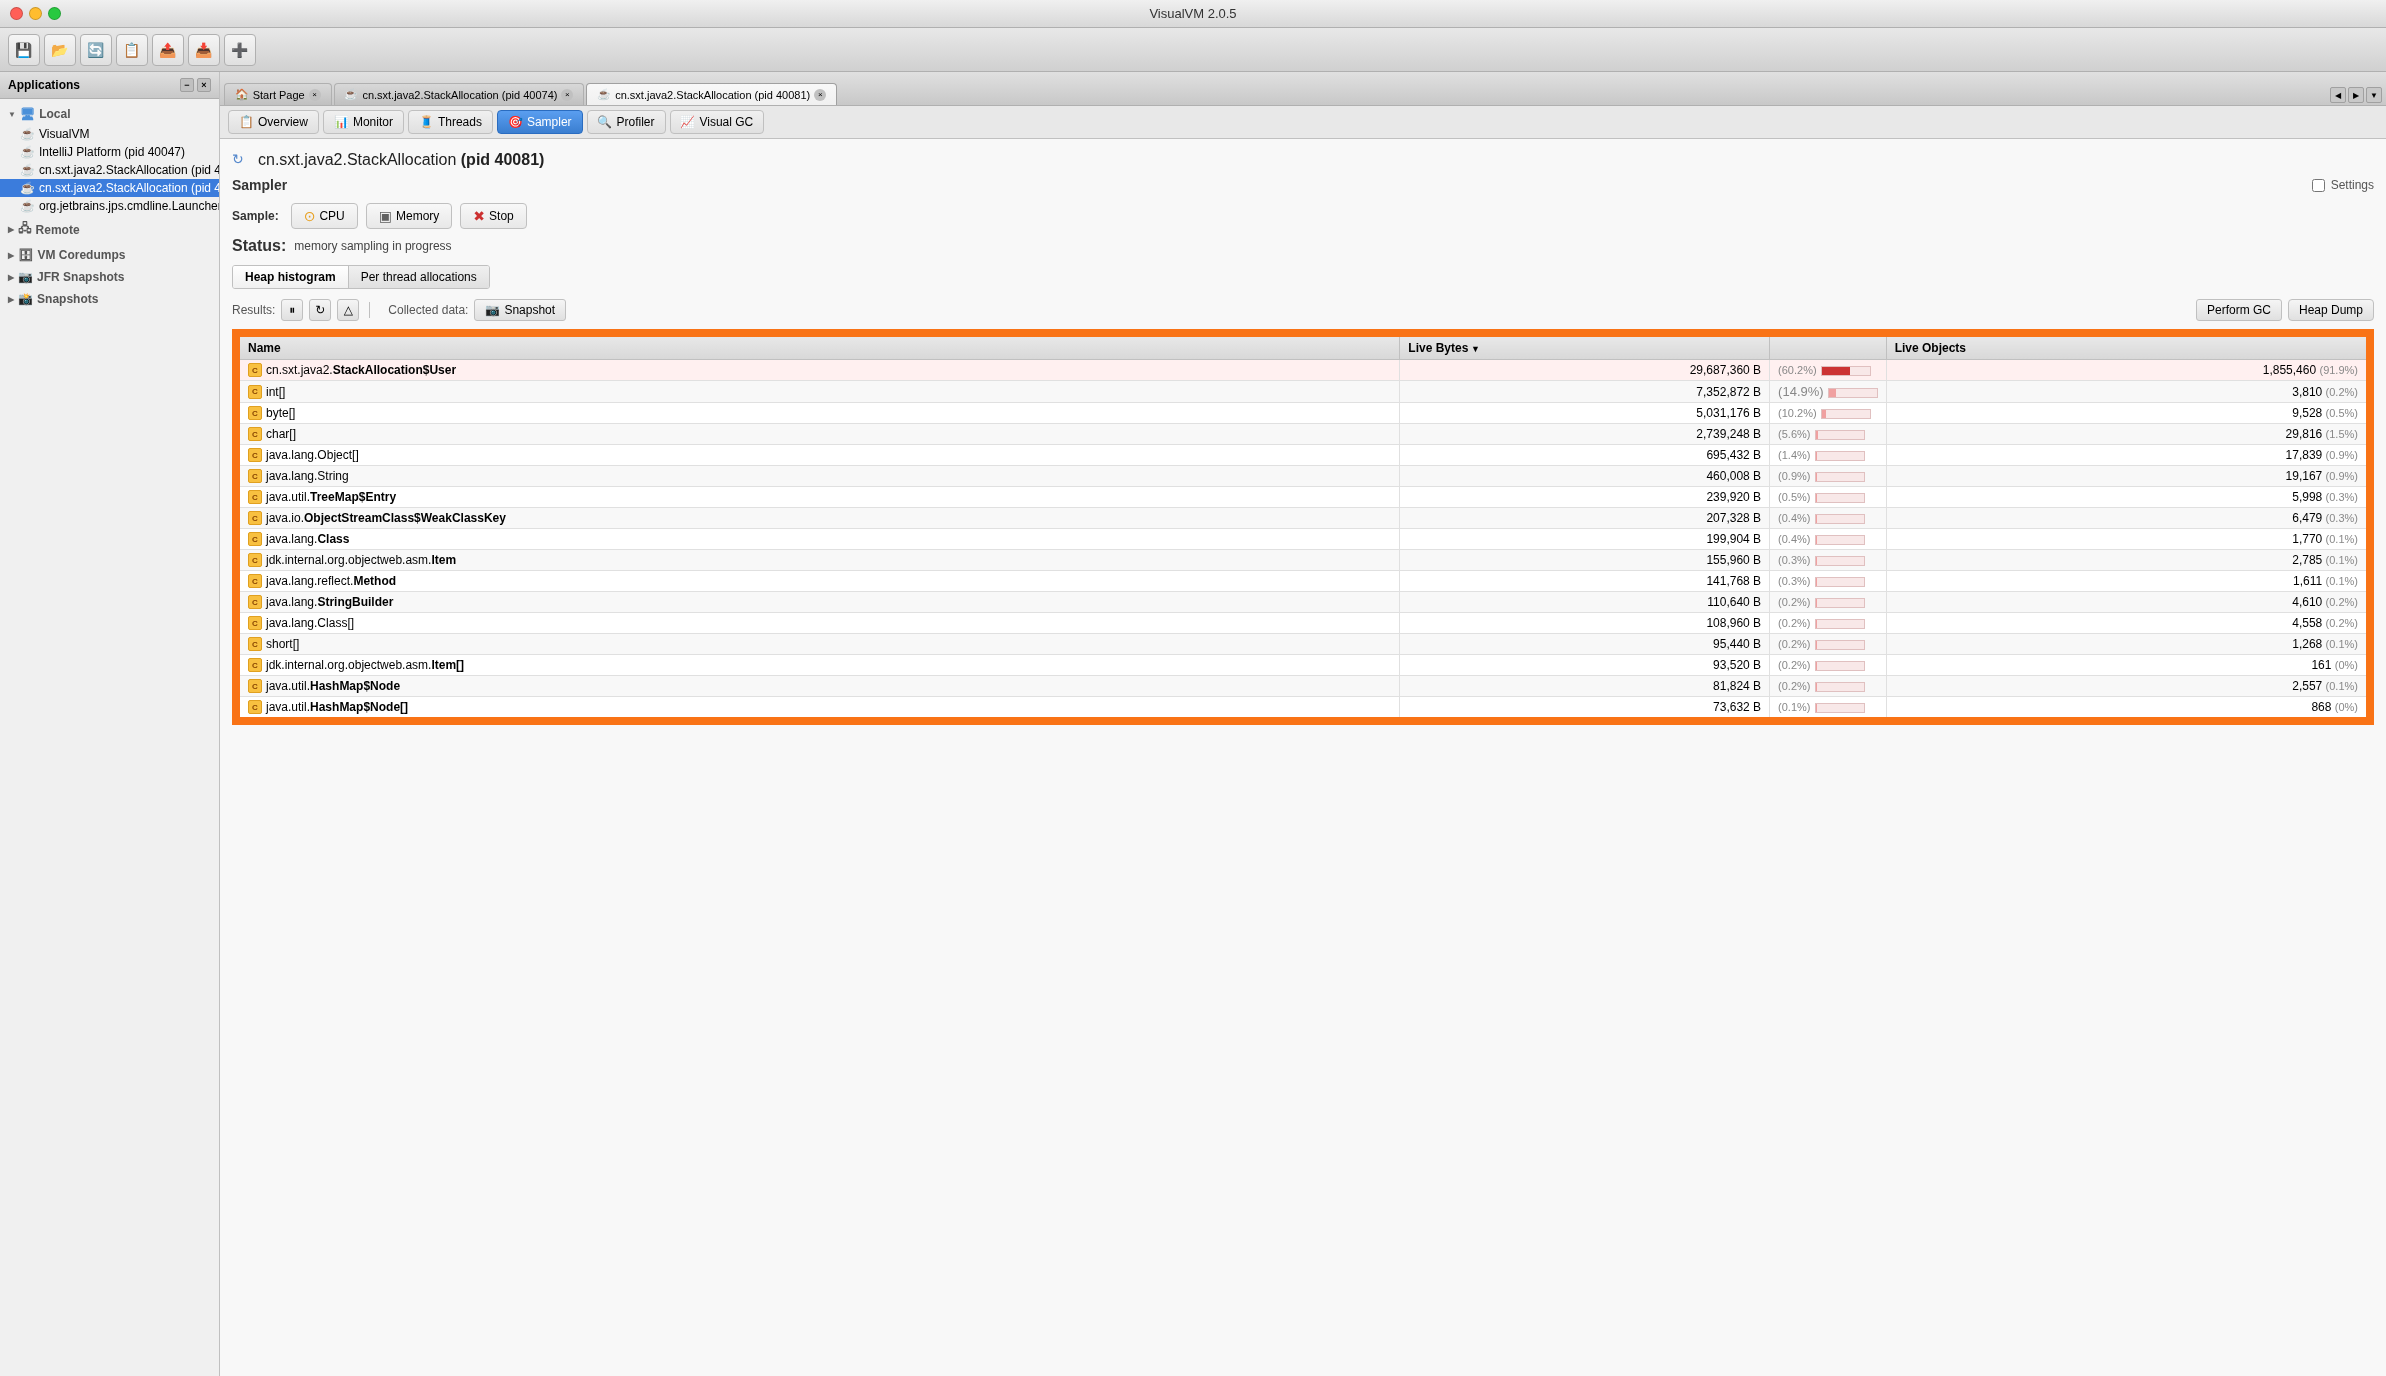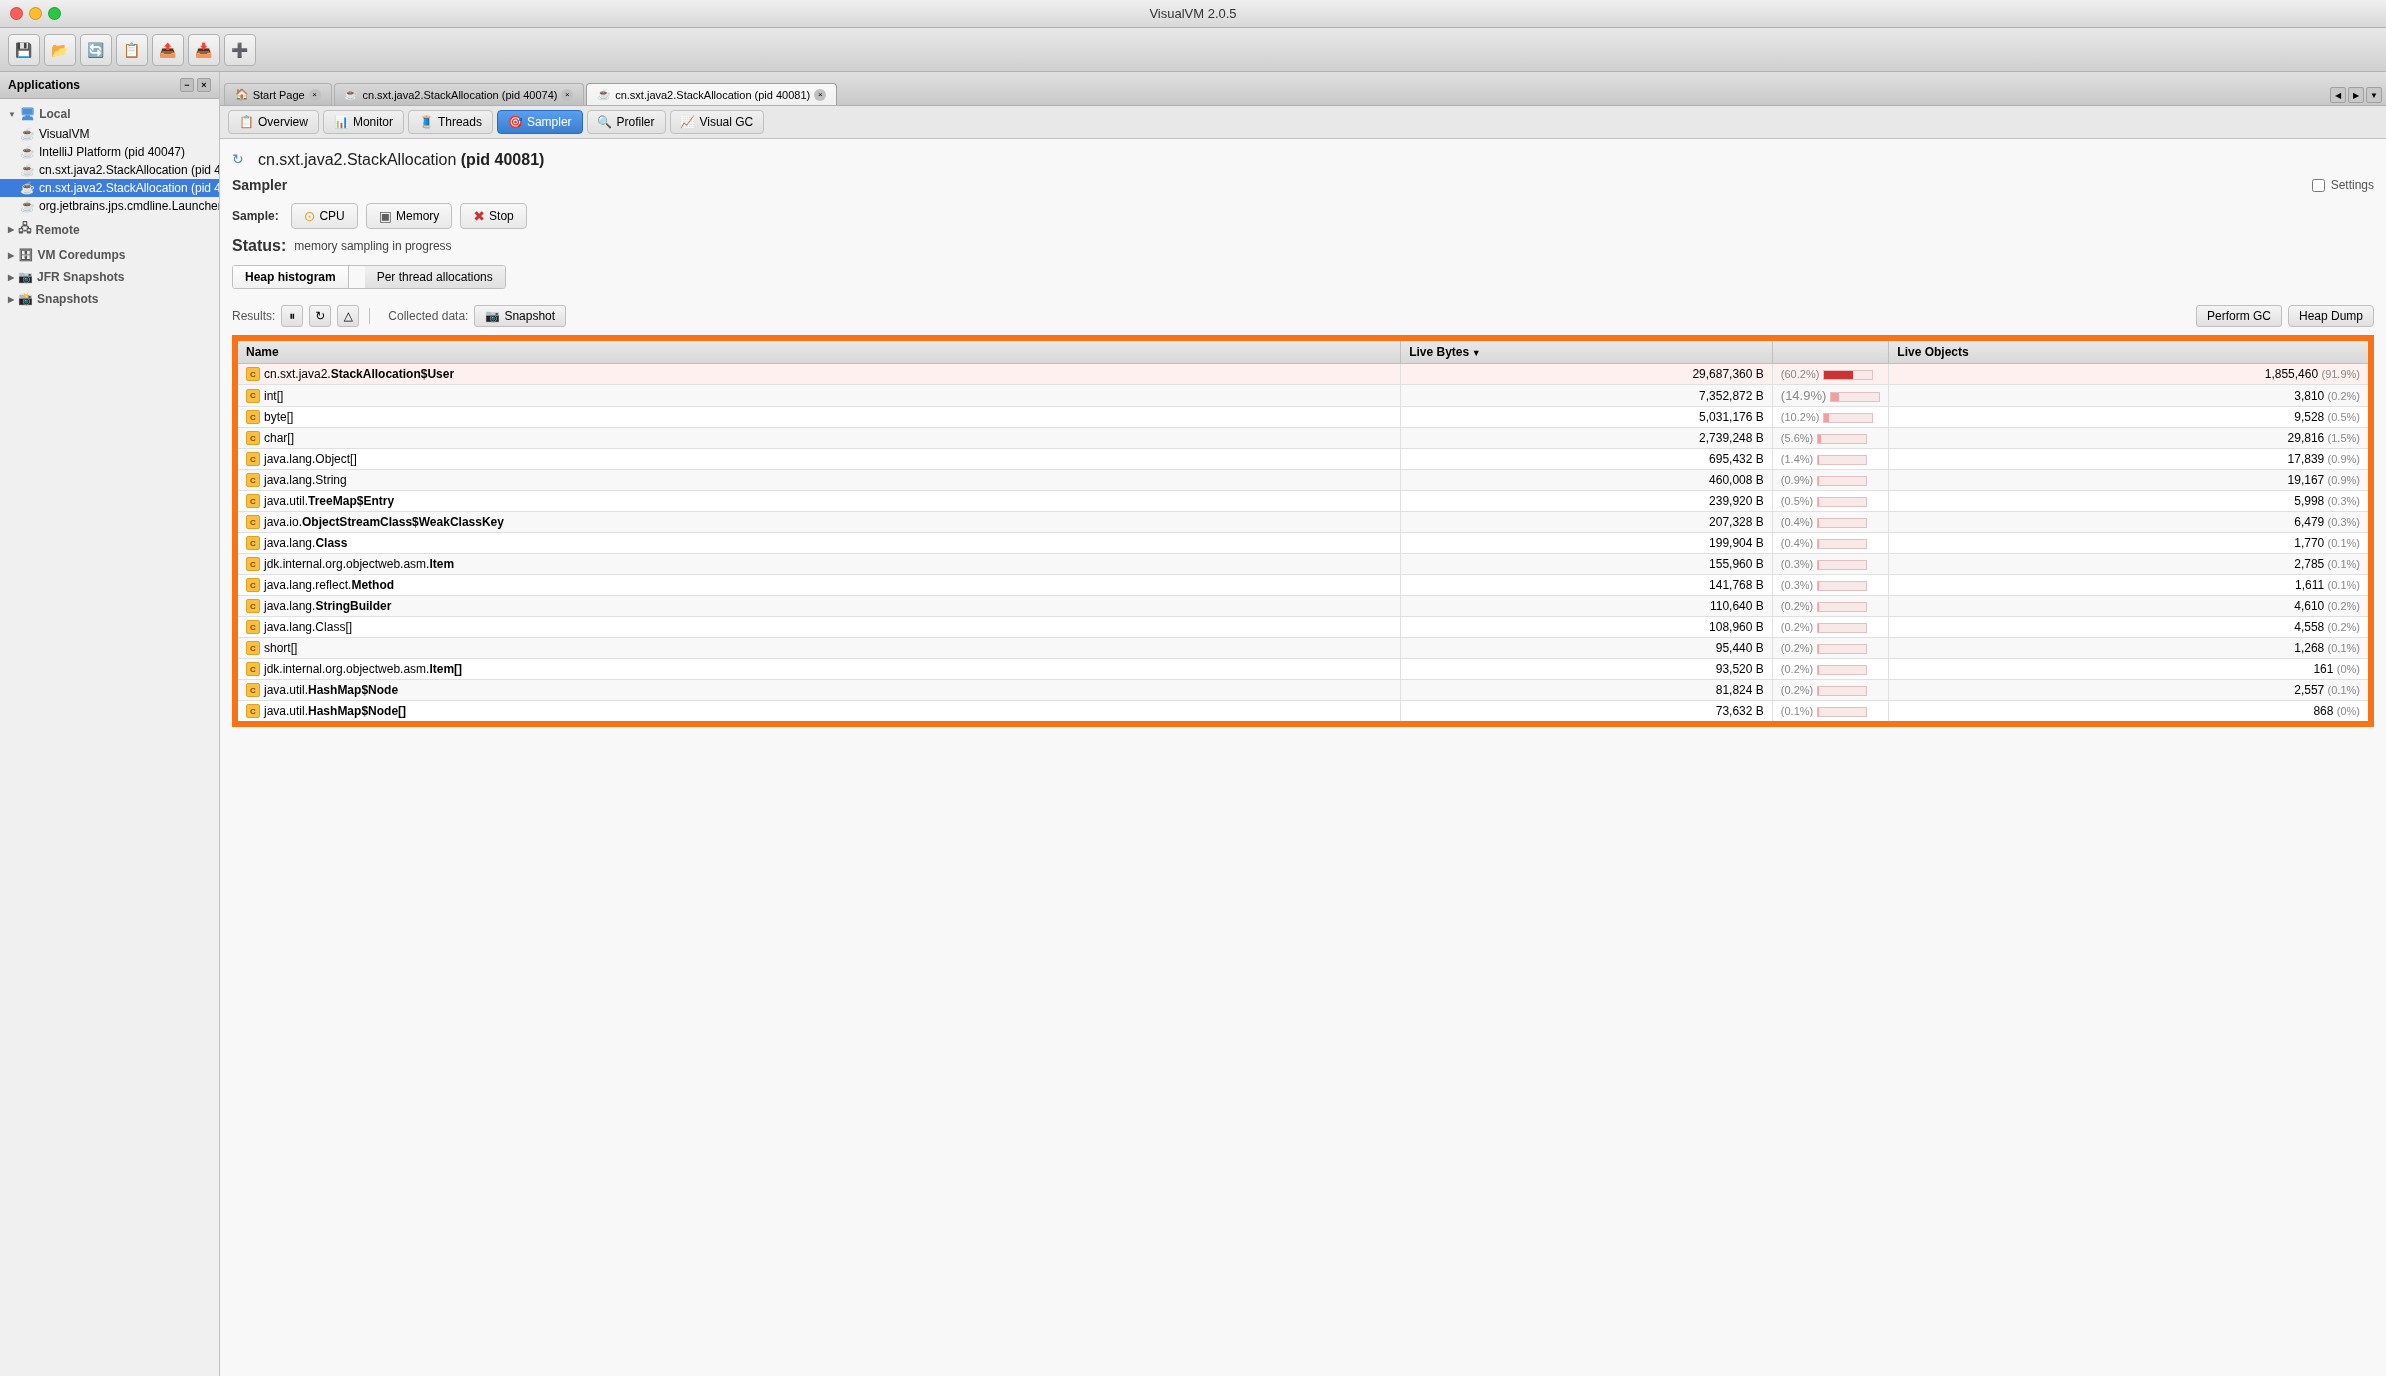--- a/index.html
+++ b/index.html
@@ -297,22 +297,22 @@
       gap: 8px;
       margin-bottom: 10px;
     }
     .status-label { font-size: 16px; font-weight: 600; color: #333; }
     .status-value { font-size: 12px; color: #444; }
 
     
     .histogram-tabs {
       display: flex;
       align-items: center;
-      gap: 16px;
-      margin-bottom: 12px;
+      gap: 0;
+      margin-bottom: 6px;
       border: 1px solid #c0c0c0;
       border-radius: 3px;
       overflow: hidden;
       width: fit-content;
     }
     .hist-tab {
       padding: 4px 12px;
       background: linear-gradient(to bottom, #f0f0f0, #e0e0e0);
       border-right: 1px solid #c0c0c0;
       cursor: pointer;
@@ -367,21 +367,21 @@
       border: 1px solid #c0c0c0;
       border-radius: 4px;
       cursor: pointer;
       font-size: 12px;
     }
 
     
     .data-table {
       width: 100%;
       border-collapse: collapse;
-      border: 6px solid #f97316;
+      border: 8px solid #f97316;
       font-size: 12px;
     }
     .data-table th {
       background: linear-gradient(to bottom, #e8e8e8, #d8d8d8);
       border: 1px solid #c0c0c0;
       padding: 4px 8px;
       text-align: left;
       font-weight: 600;
       font-size: 12px;
     }

